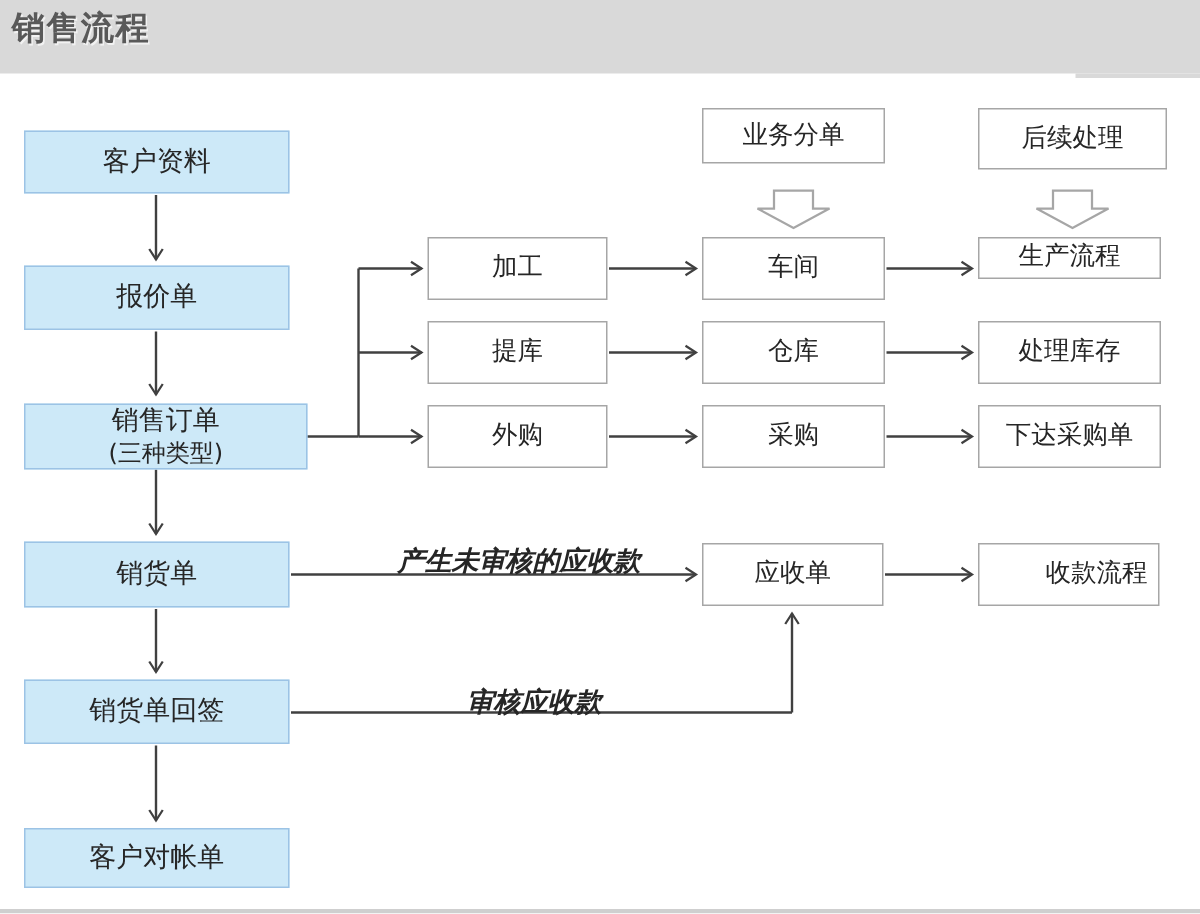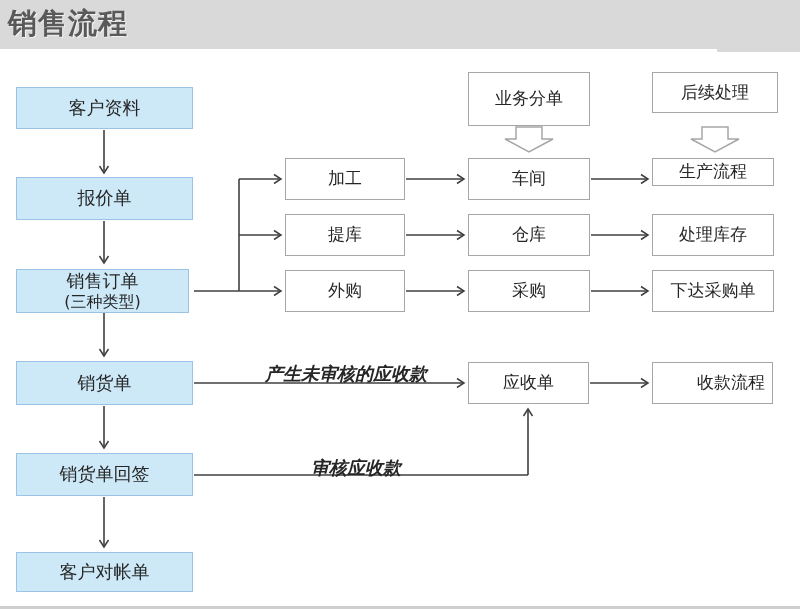--- a/index.html
+++ b/index.html
@@ -7,21 +7,21 @@
     width:800px;height:609px;position:relative;background:#ffffff;
     font-family:"DejaVu Sans","Liberation Sans",sans-serif;overflow:hidden;
   }
   .titlebar{
     position:absolute;left:0;top:0;width:800px;height:49px;background:#d9d9d9;
   }
   .titlebar-notch{
     position:absolute;left:717px;top:49px;width:83px;height:3px;background:#d9d9d9;
   }
   .page-title{
-    position:absolute;left:8px;top:4px;font-size:29px;font-weight:bold;
+    position:absolute;left:8px;top:4px;font-size:22px;font-weight:bold;
     color:#595959;text-shadow:1px 1px 0 #f2f2f2;letter-spacing:1px;
   }
   .diagram{position:absolute;left:0;top:49px;width:800px;height:557px;}
   svg.connectors{position:absolute;left:0;top:0;width:800px;height:557px;}
   .node{
     position:absolute;display:flex;flex-direction:column;align-items:center;
     justify-content:center;box-sizing:border-box;text-align:center;
     color:#262626;background:#ffffff;border:1px solid #a6a6a6;line-height:1.15;
   }
   .node.blue{
@@ -89,21 +89,21 @@
       <polygon points="702,78 728,78 728,90 739,90 715,103 691,90 702,90"></polygon>
     </g>
   </svg>
 
   <div class="node blue" style="left:16px;top:38px;width:177px;height:42px;">
     <span>客户资料</span>
   </div>
   <div class="node blue" style="left:16px;top:128px;width:177px;height:43px;">
     <span>报价单</span>
   </div>
-  <div class="node blue" style="left:16px;top:220px;width:173px;height:44px;">
+  <div class="node blue" style="left:16px;top:220px;width:189px;height:44px;">
     <span>销售订单</span>
     <span class="sub">(三种类型)</span>
   </div>
   <div class="node blue" style="left:16px;top:312px;width:177px;height:44px;">
     <span>销货单</span>
   </div>
   <div class="node blue" style="left:16px;top:404px;width:177px;height:43px;">
     <span>销货单回签</span>
   </div>
   <div class="node blue" style="left:16px;top:503px;width:177px;height:40px;">
@@ -113,21 +113,21 @@
   <div class="node white" style="left:285px;top:165px;width:120px;height:42px;">
     <span>提库</span>
   </div>
   <div class="node white" style="left:285px;top:109px;width:120px;height:42px;">
     <span>加工</span>
   </div>
   <div class="node white" style="left:285px;top:221px;width:120px;height:42px;">
     <span>外购</span>
   </div>
 
-  <div class="node white" style="left:468px;top:23px;width:122px;height:54px;">
+  <div class="node white" style="left:468px;top:23px;width:122px;height:37px;">
     <span>业务分单</span>
   </div>
   <div class="node white" style="left:468px;top:109px;width:122px;height:42px;">
     <span>车间</span>
   </div>
   <div class="node white" style="left:468px;top:165px;width:122px;height:42px;">
     <span>仓库</span>
   </div>
   <div class="node white" style="left:468px;top:221px;width:122px;height:42px;">
     <span>采购</span>

